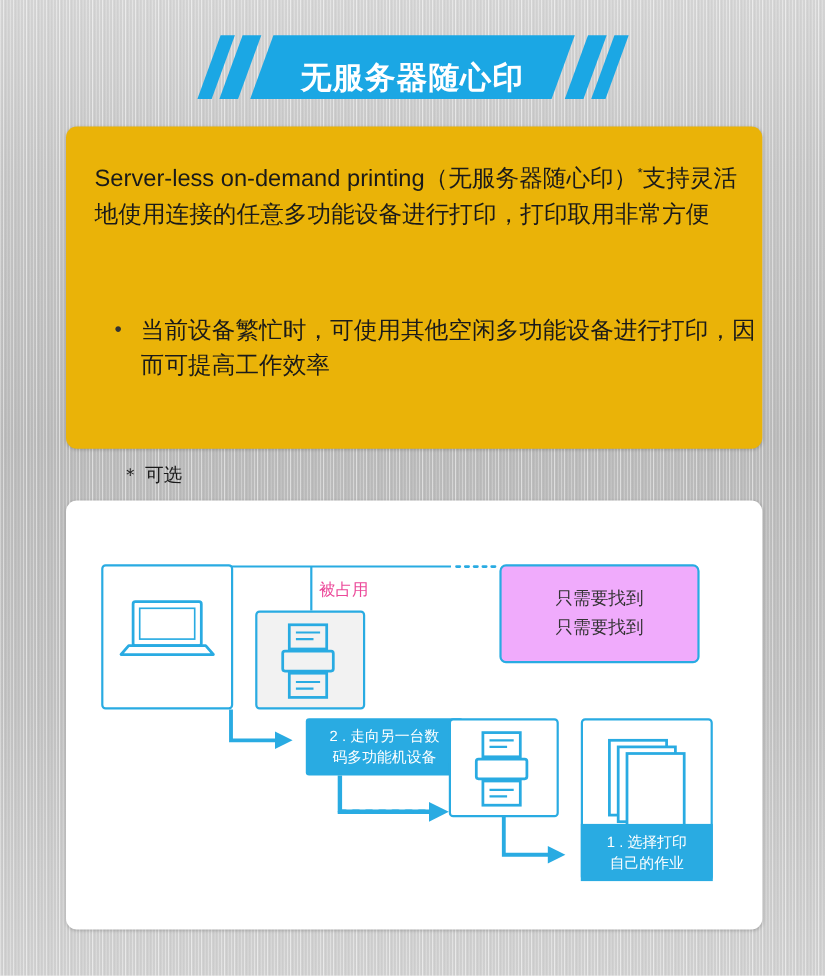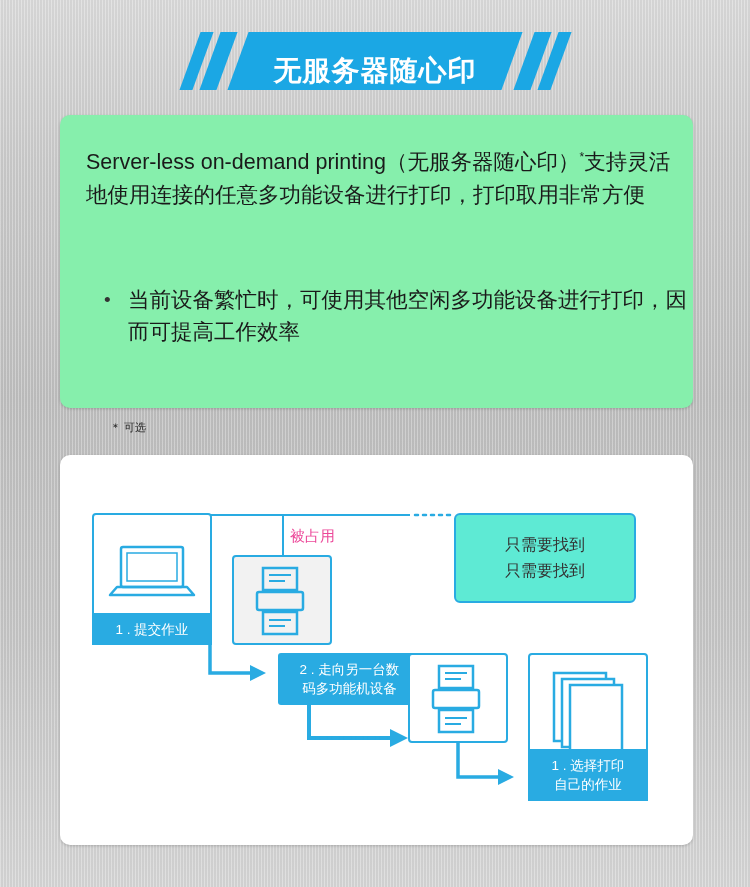--- a/index.html
+++ b/index.html
@@ -66,21 +66,21 @@
     margin-top: 10px;
   }
 
   
   .desc-card {
     position: absolute;
     left: 60px;
     top: 115px;
     width: 633px;
     height: 293px;
-    background: #86efac;
+    background: #eab308;
     border-radius: 10px;
     box-shadow: 0 1px 3px rgba(0,0,0,0.18);
   }
   .desc-lead {
     position: absolute;
     left: 26px;
     top: 26px;
     width: 585px;
     font-size: 21.5px;
     line-height: 33px;
@@ -112,21 +112,21 @@
     position: absolute;
     left: 4px;
     top: 0;
     font-size: 19px;
     color: #333;
   }
   .footnote {
     position: absolute;
     left: 110px;
     top: 420px;
-    font-size: 11px;
+    font-size: 17px;
     color: #1a1a1a;
   }
 
   
   .diagram-card {
     position: absolute;
     left: 60px;
     top: 455px;
     width: 633px;
     height: 390px;
@@ -156,21 +156,21 @@
     align-items: center;
     justify-content: center;
     padding: 2px 4px;
   }
 
   .callout {
     position: absolute;
     box-sizing: border-box;
     border: 2px solid #29abe2;
     border-radius: 6px;
-    background: #5eead4;
+    background: #f0abfc;
     color: #333333;
     font-size: 16px;
     line-height: 26px;
     text-align: center;
     display: flex;
     align-items: center;
     justify-content: center;
   }
 
   .static-text {
@@ -233,23 +233,20 @@
     <path d="M398,285 L398,322 L440,322" stroke="#29abe2" stroke-width="3.5" fill="none"></path>
     <polygon points="438,314 454,322 438,330" fill="#29abe2"></polygon>
   </svg>
 
   <div class="node" style="left:32px; top:58px; width:120px; height:132px;">
     <svg width="116" height="92" viewBox="0 0 116 92" style="position:absolute; left:0; top:14px;">
       <rect x="27" y="18" width="62" height="40" rx="2" fill="none" stroke="#29abe2" stroke-width="2.5"></rect>
       <rect x="33" y="24" width="50" height="28" fill="none" stroke="#29abe2" stroke-width="1.5"></rect>
       <path d="M16,66 L100,66 L93,58 L23,58 Z" fill="none" stroke="#29abe2" stroke-width="2.5" stroke-linejoin="round"></path>
     </svg>
-  </div>
-  <div class="label-blue" style="left:32px; top:158px; width:120px; height:32px;">
-    <span>1 . 提交作业</span>
   </div>
 
   <div class="node" style="left:172px; top:100px; width:100px; height:90px; background:#f2f2f2;">
     <svg width="62" height="72" viewBox="0 0 62 72" style="position:absolute; left:19px; top:9px;">
       <rect x="10" y="2" width="34" height="22" fill="none" stroke="#29abe2" stroke-width="2.5"></rect>
       <line x1="16" y1="9" x2="38" y2="9" stroke="#29abe2" stroke-width="2"></line>
       <line x1="16" y1="15" x2="32" y2="15" stroke="#29abe2" stroke-width="2"></line>
       <rect x="4" y="26" width="46" height="18" rx="2" fill="none" stroke="#29abe2" stroke-width="2.5"></rect>
       <rect x="10" y="46" width="34" height="22" fill="none" stroke="#29abe2" stroke-width="2.5"></rect>
       <line x1="16" y1="54" x2="38" y2="54" stroke="#29abe2" stroke-width="2"></line>

